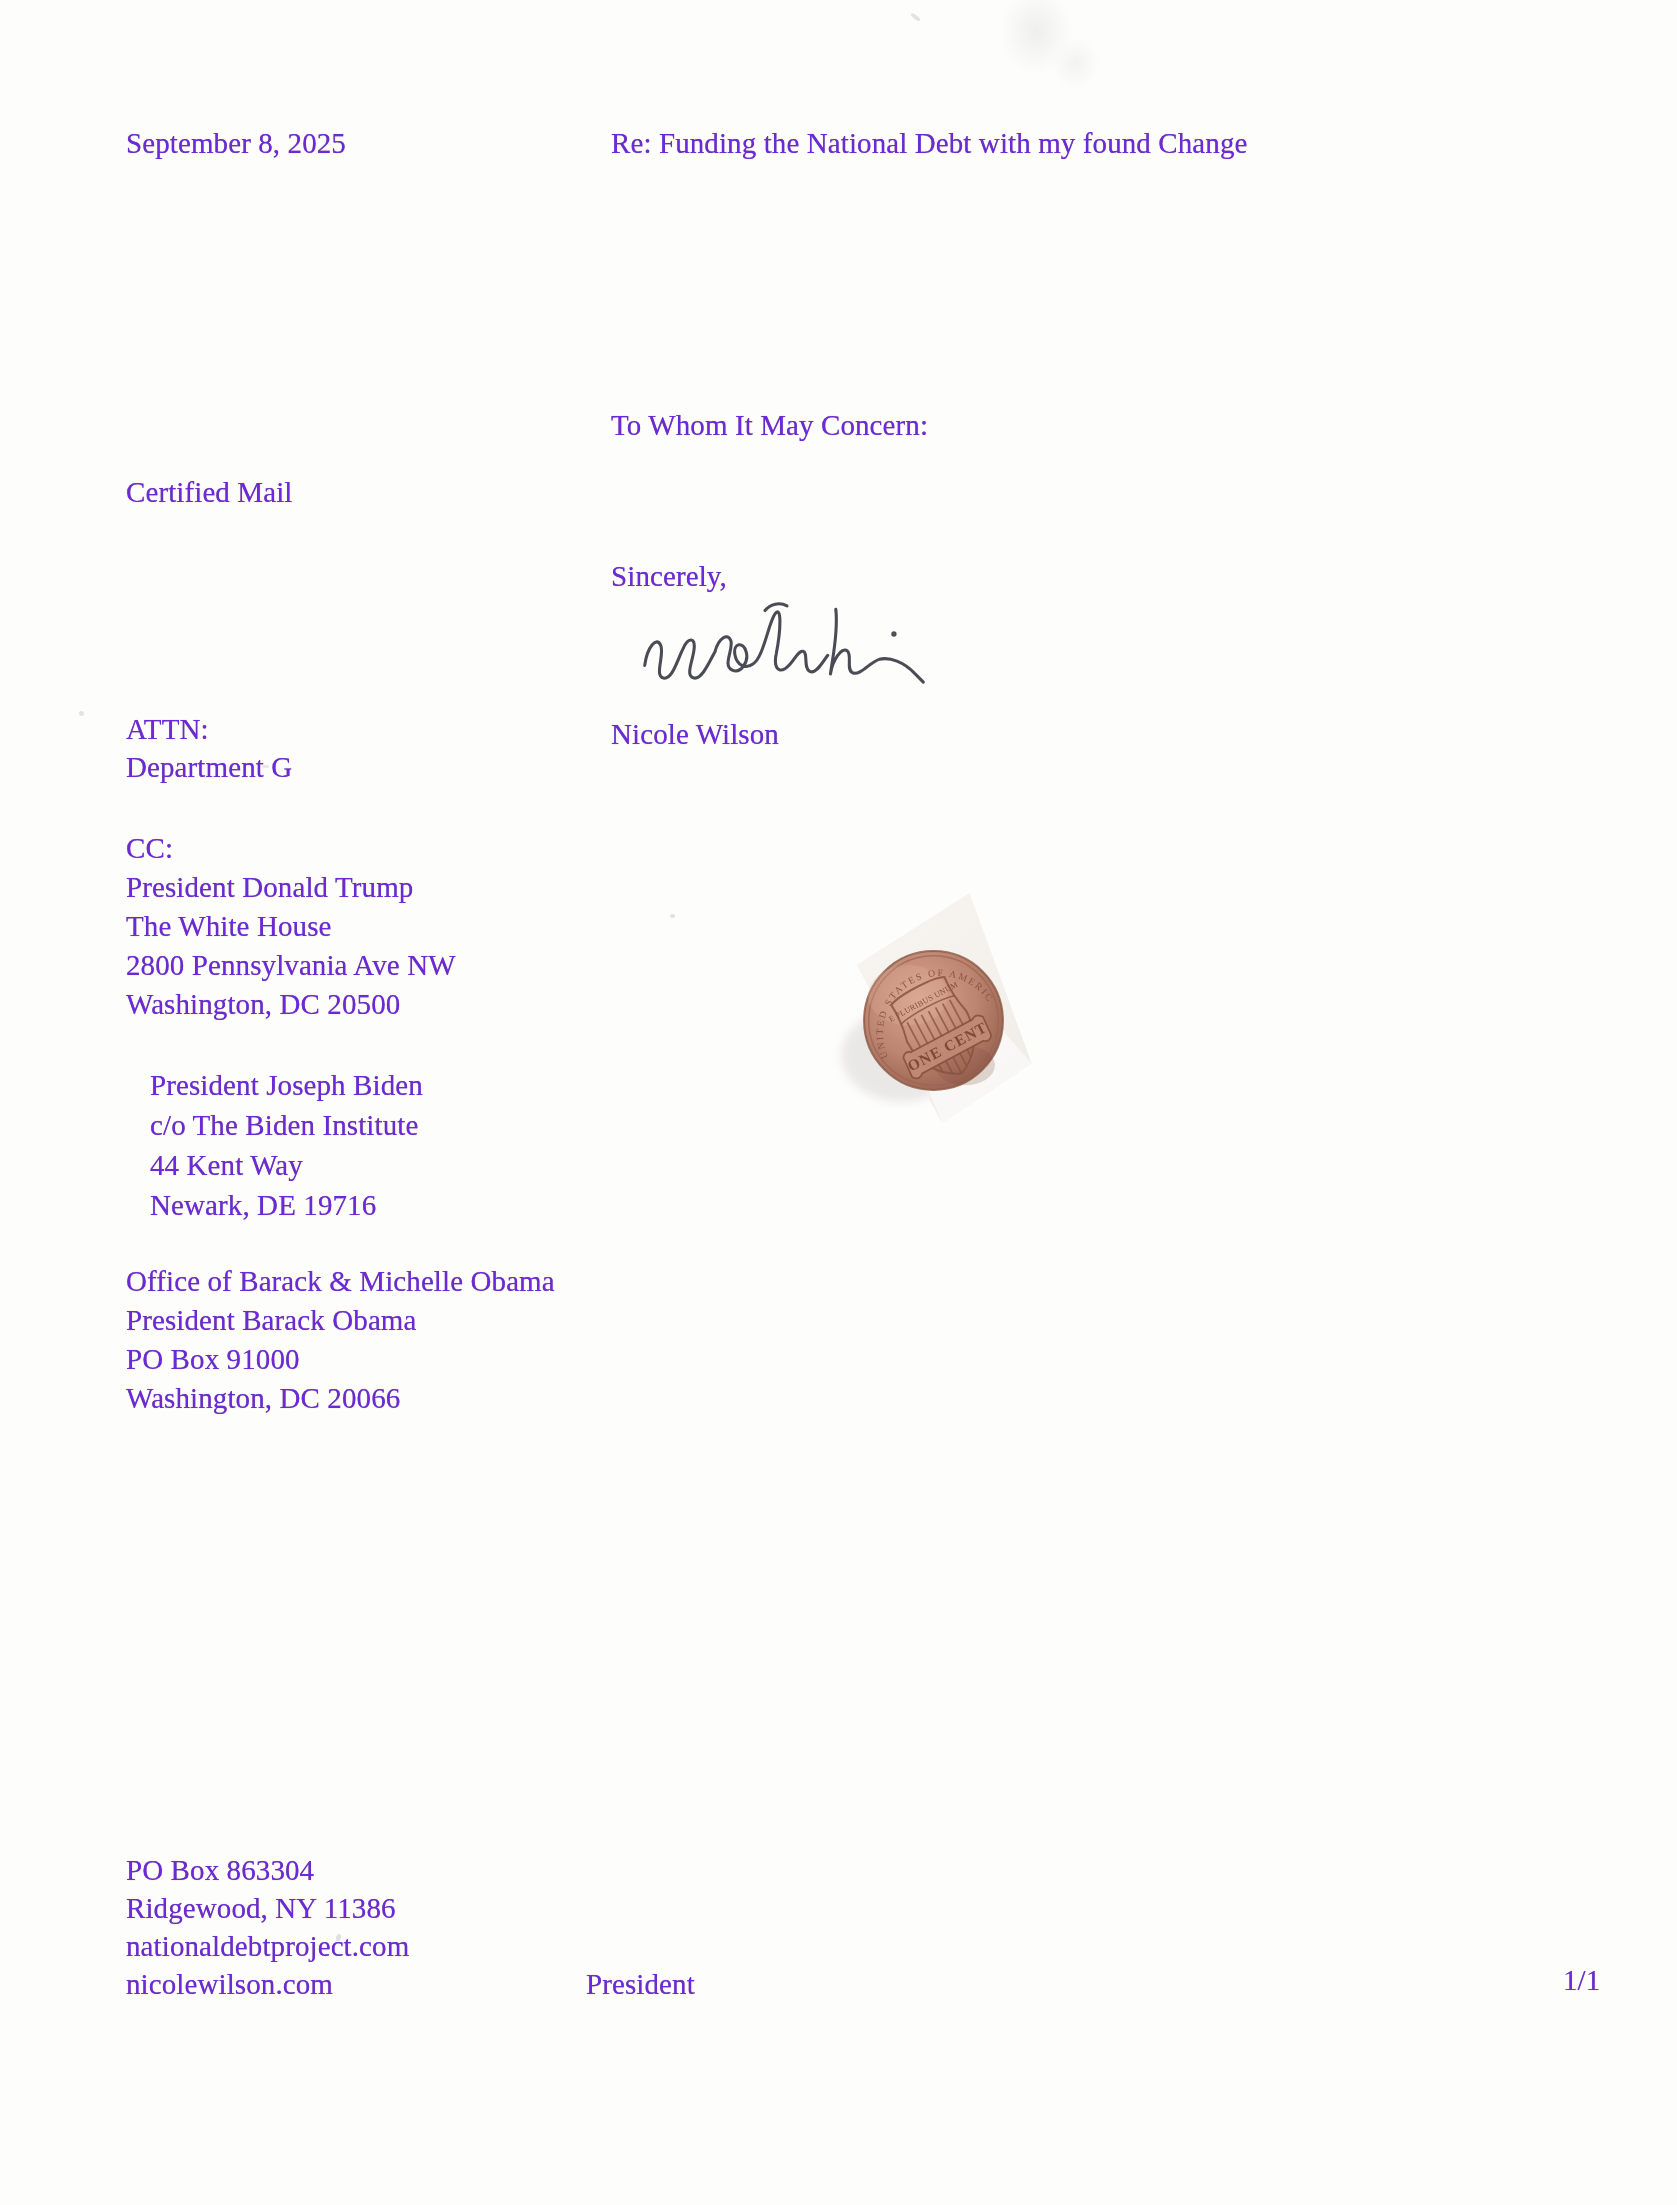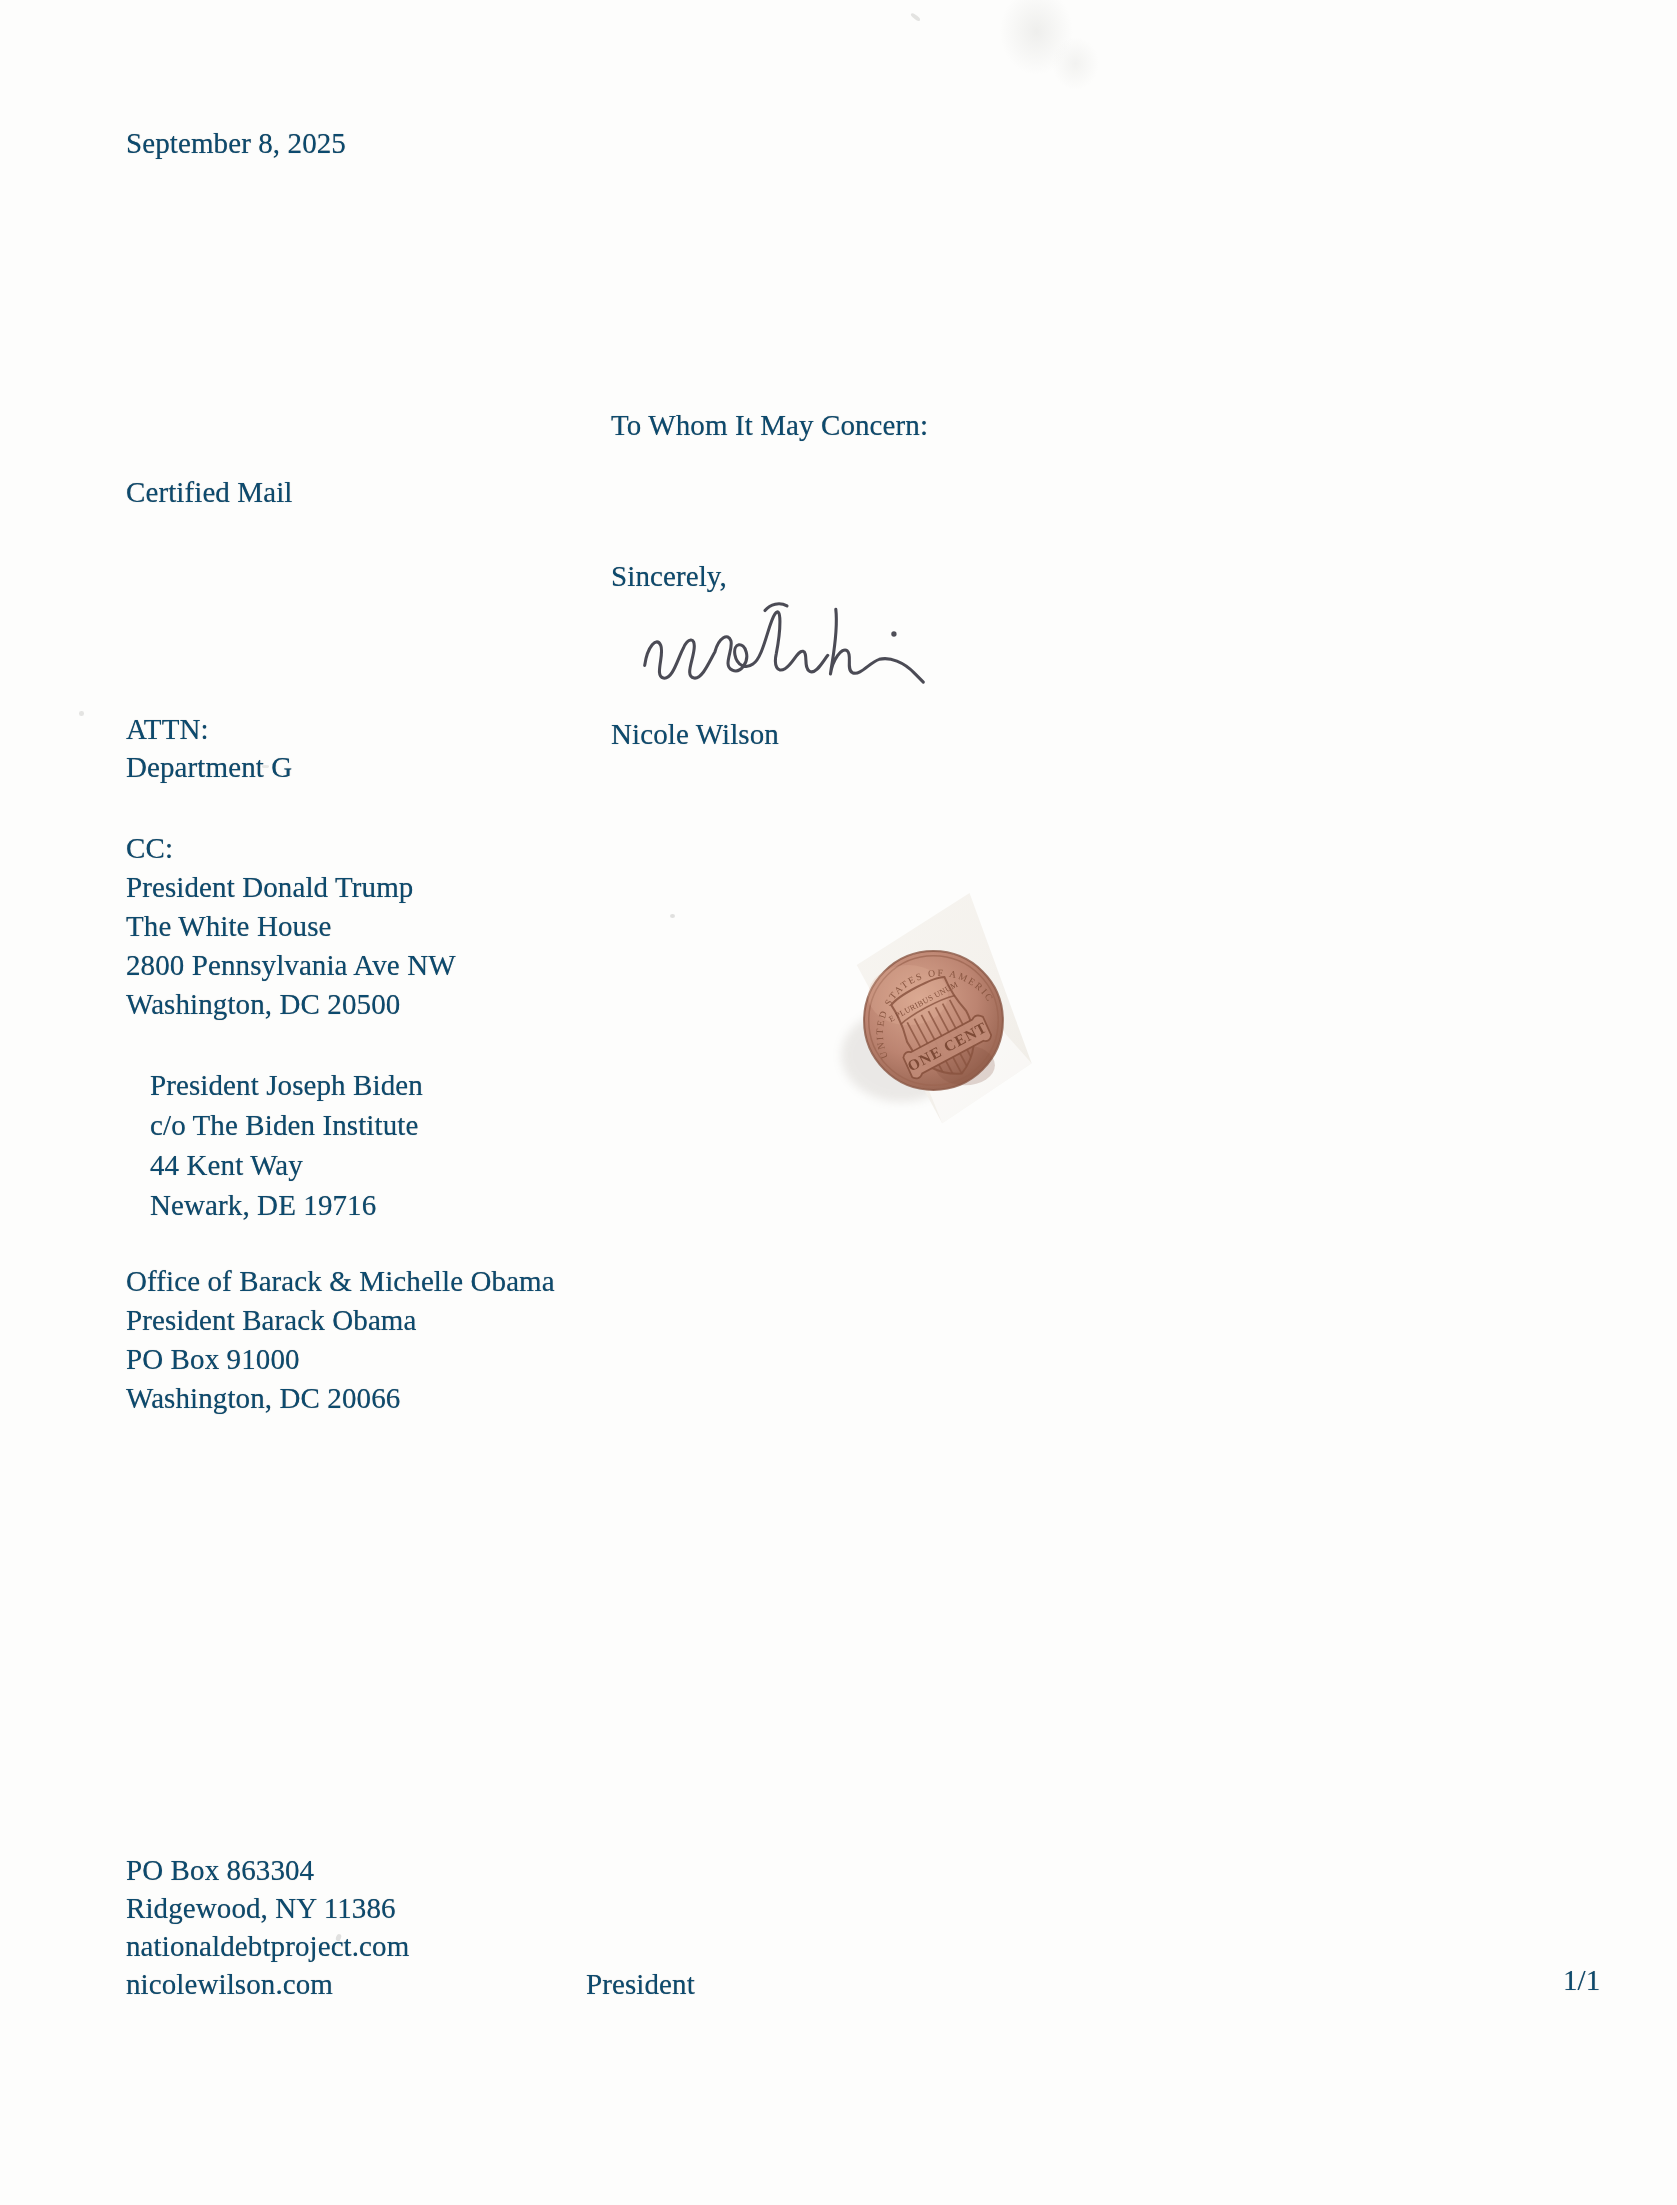--- a/index.html
+++ b/index.html
@@ -1,33 +1,34 @@
 <!DOCTYPE html>
 <html style="font-size:10.7px"><head>
 <meta charset="utf-8">
 <style>
   html,body{margin:0;padding:0;}
   body{width:1678px;height:2205px;background:#ededeb;font-family:"Liberation Serif",serif;}
   .page{position:absolute;left:0;top:0;width:1678px;height:2205px;background:#fdfdfc;overflow:hidden;}
-  .t{position:absolute;font-family:"Liberation Serif",serif;font-size:29px;color:#0c4a6e;
+  .t{position:absolute;font-family:"Liberation Serif",serif;font-size:29px;color:#6d28d9;
      letter-spacing:0.1px;white-space:nowrap;text-shadow:0 0 0.7px rgba(25,25,25,.55);}
   .block div{white-space:nowrap;}
   .lh57 div{line-height:38px;}
   .lh59 div{line-height:39px;}
   .lh60 div{line-height:40px;margin-left:24px;}
   .speck{position:absolute;border-radius:50%;}
   svg{position:absolute;overflow:visible;}
   .sig-stroke{fill:none;stroke:#3c3c46;stroke-width:4.6;stroke-linecap:round;stroke-linejoin:round;opacity:.92;}
 </style>
 </head>
 <body>
 
 <div class="page">
 
   <div class="t" style="left:126px;top:127px">September 8, 2025</div>
+  <div class="t" style="left:611px;top:127px">Re: Funding the National Debt with my found Change</div>
 
   <div class="t" style="left:126px;top:476px">Certified Mail</div>
 
 
   <div class="t block lh57" style="left:126px;top:710px">
     <div>ATTN:</div>
     <div>Department G</div>
   </div>
 
   <div class="t block lh59" style="left:126px;top:829px">

